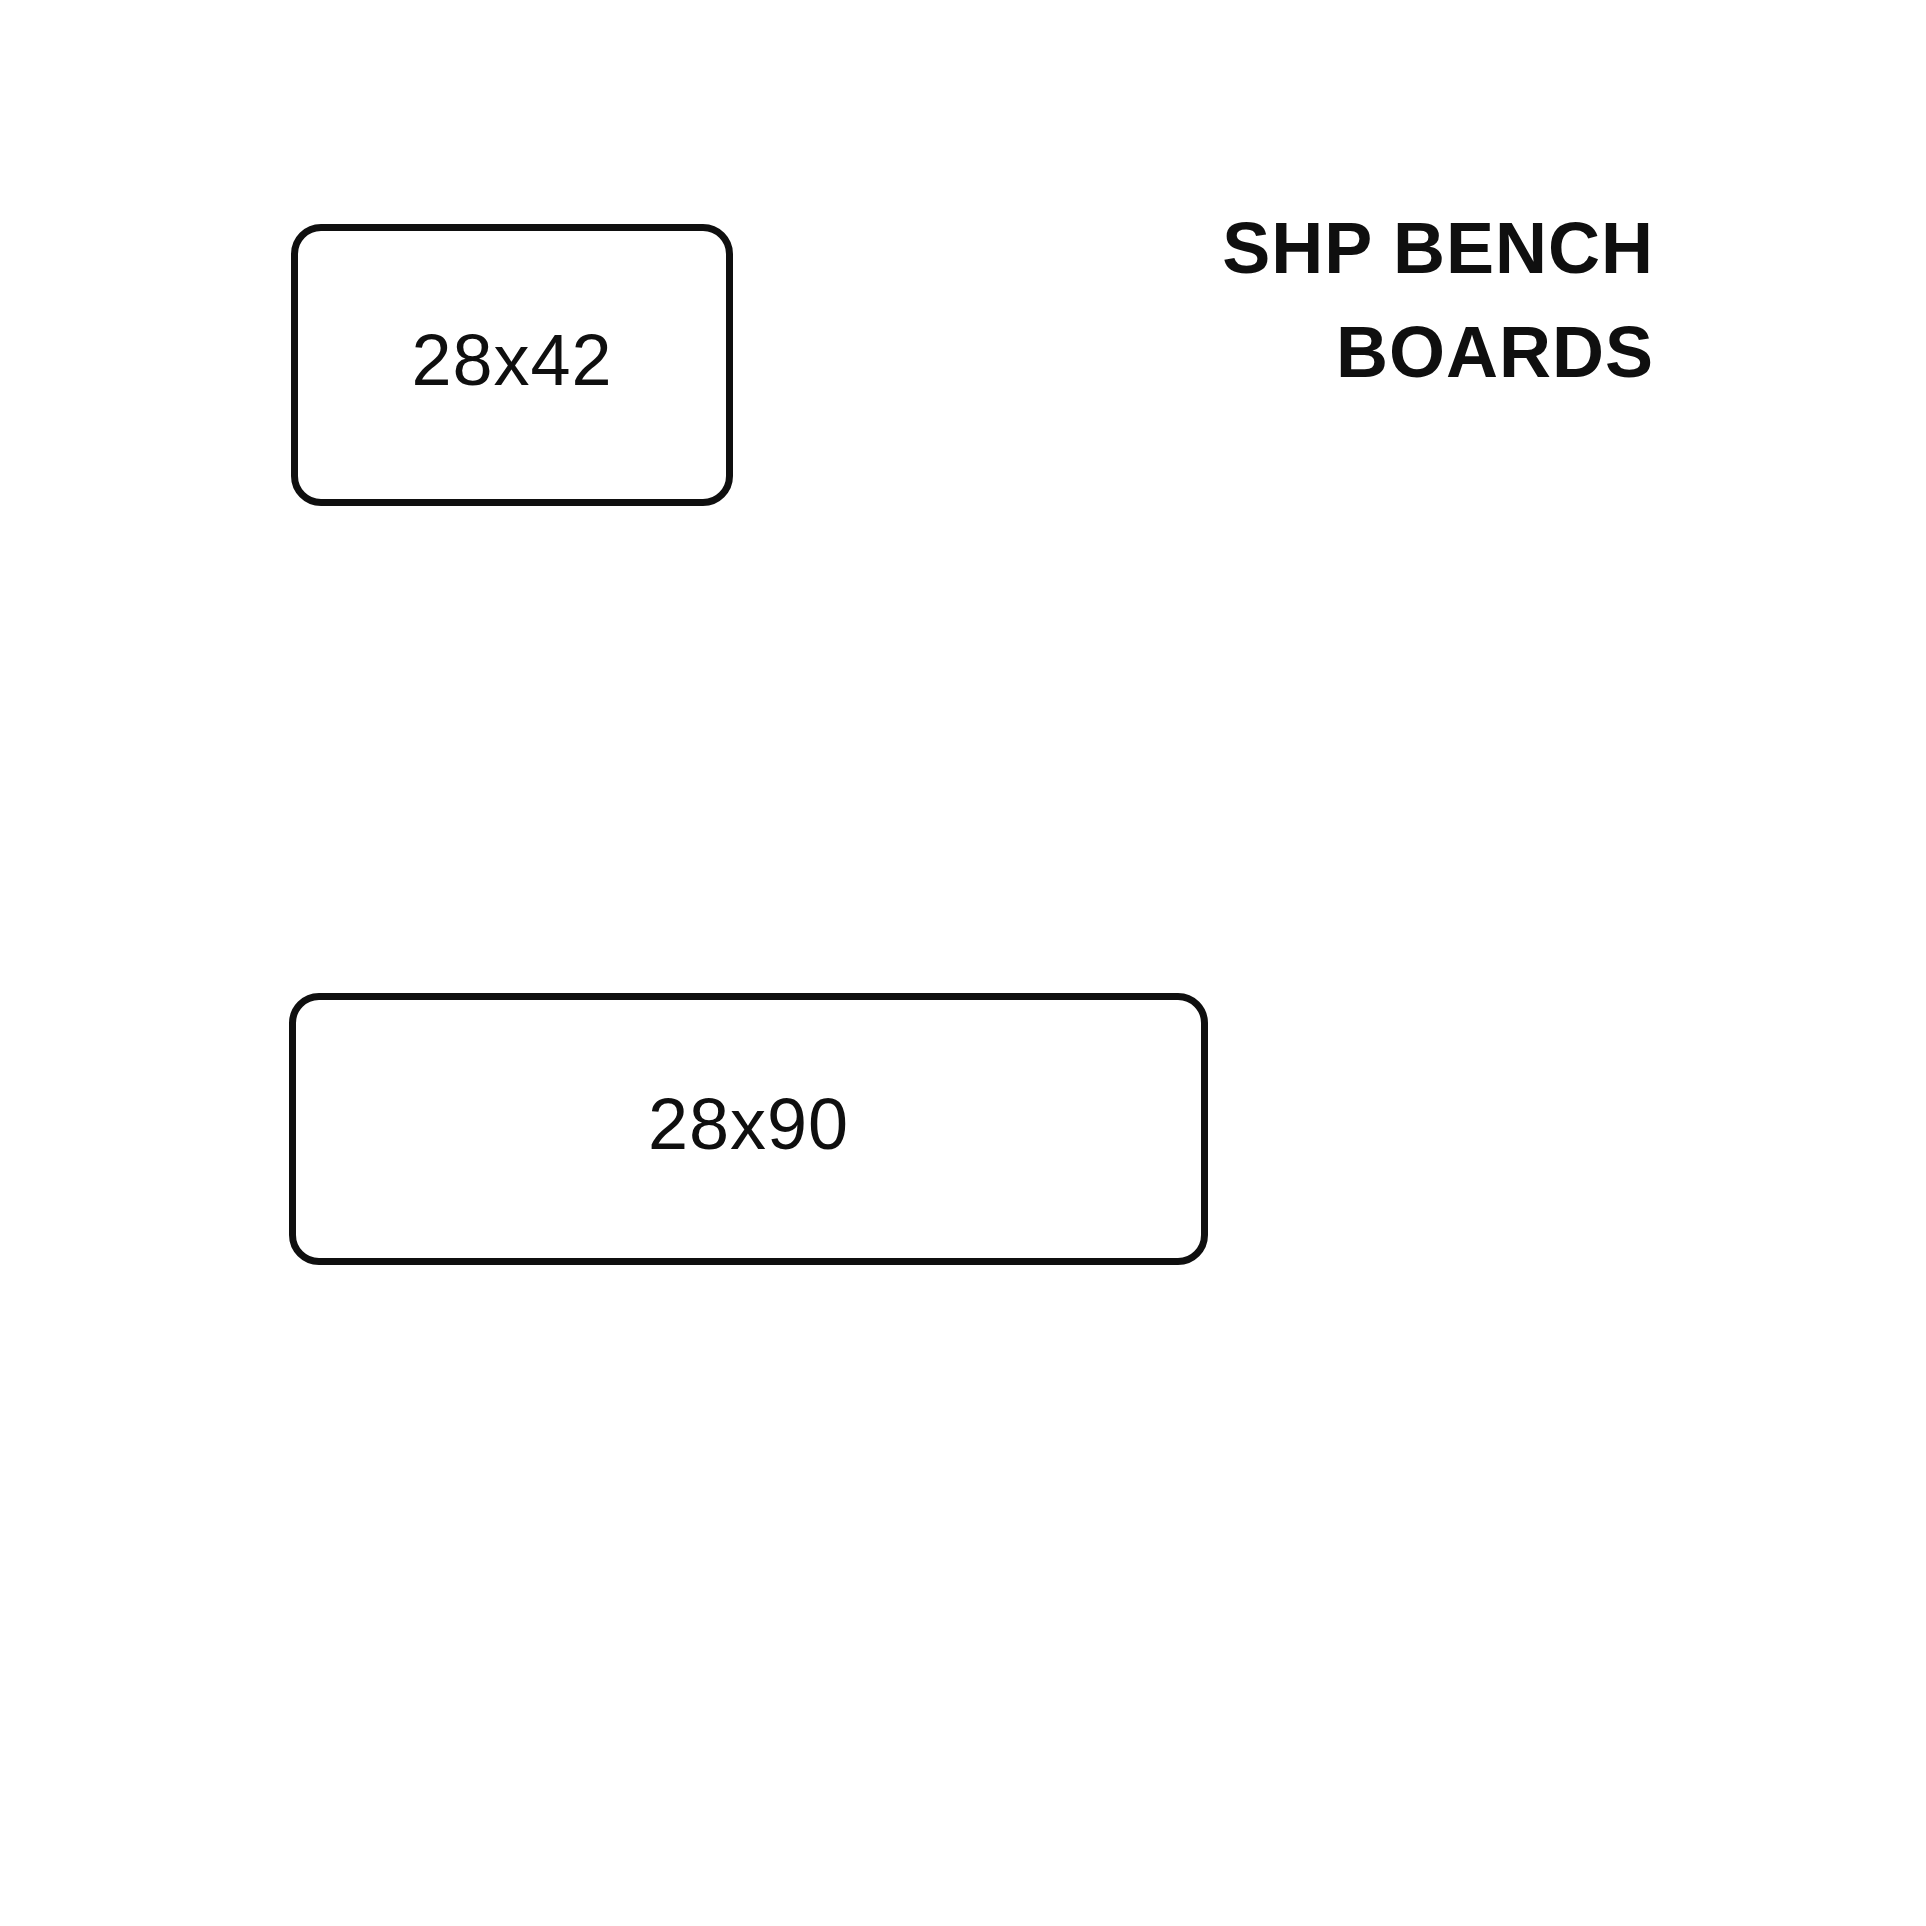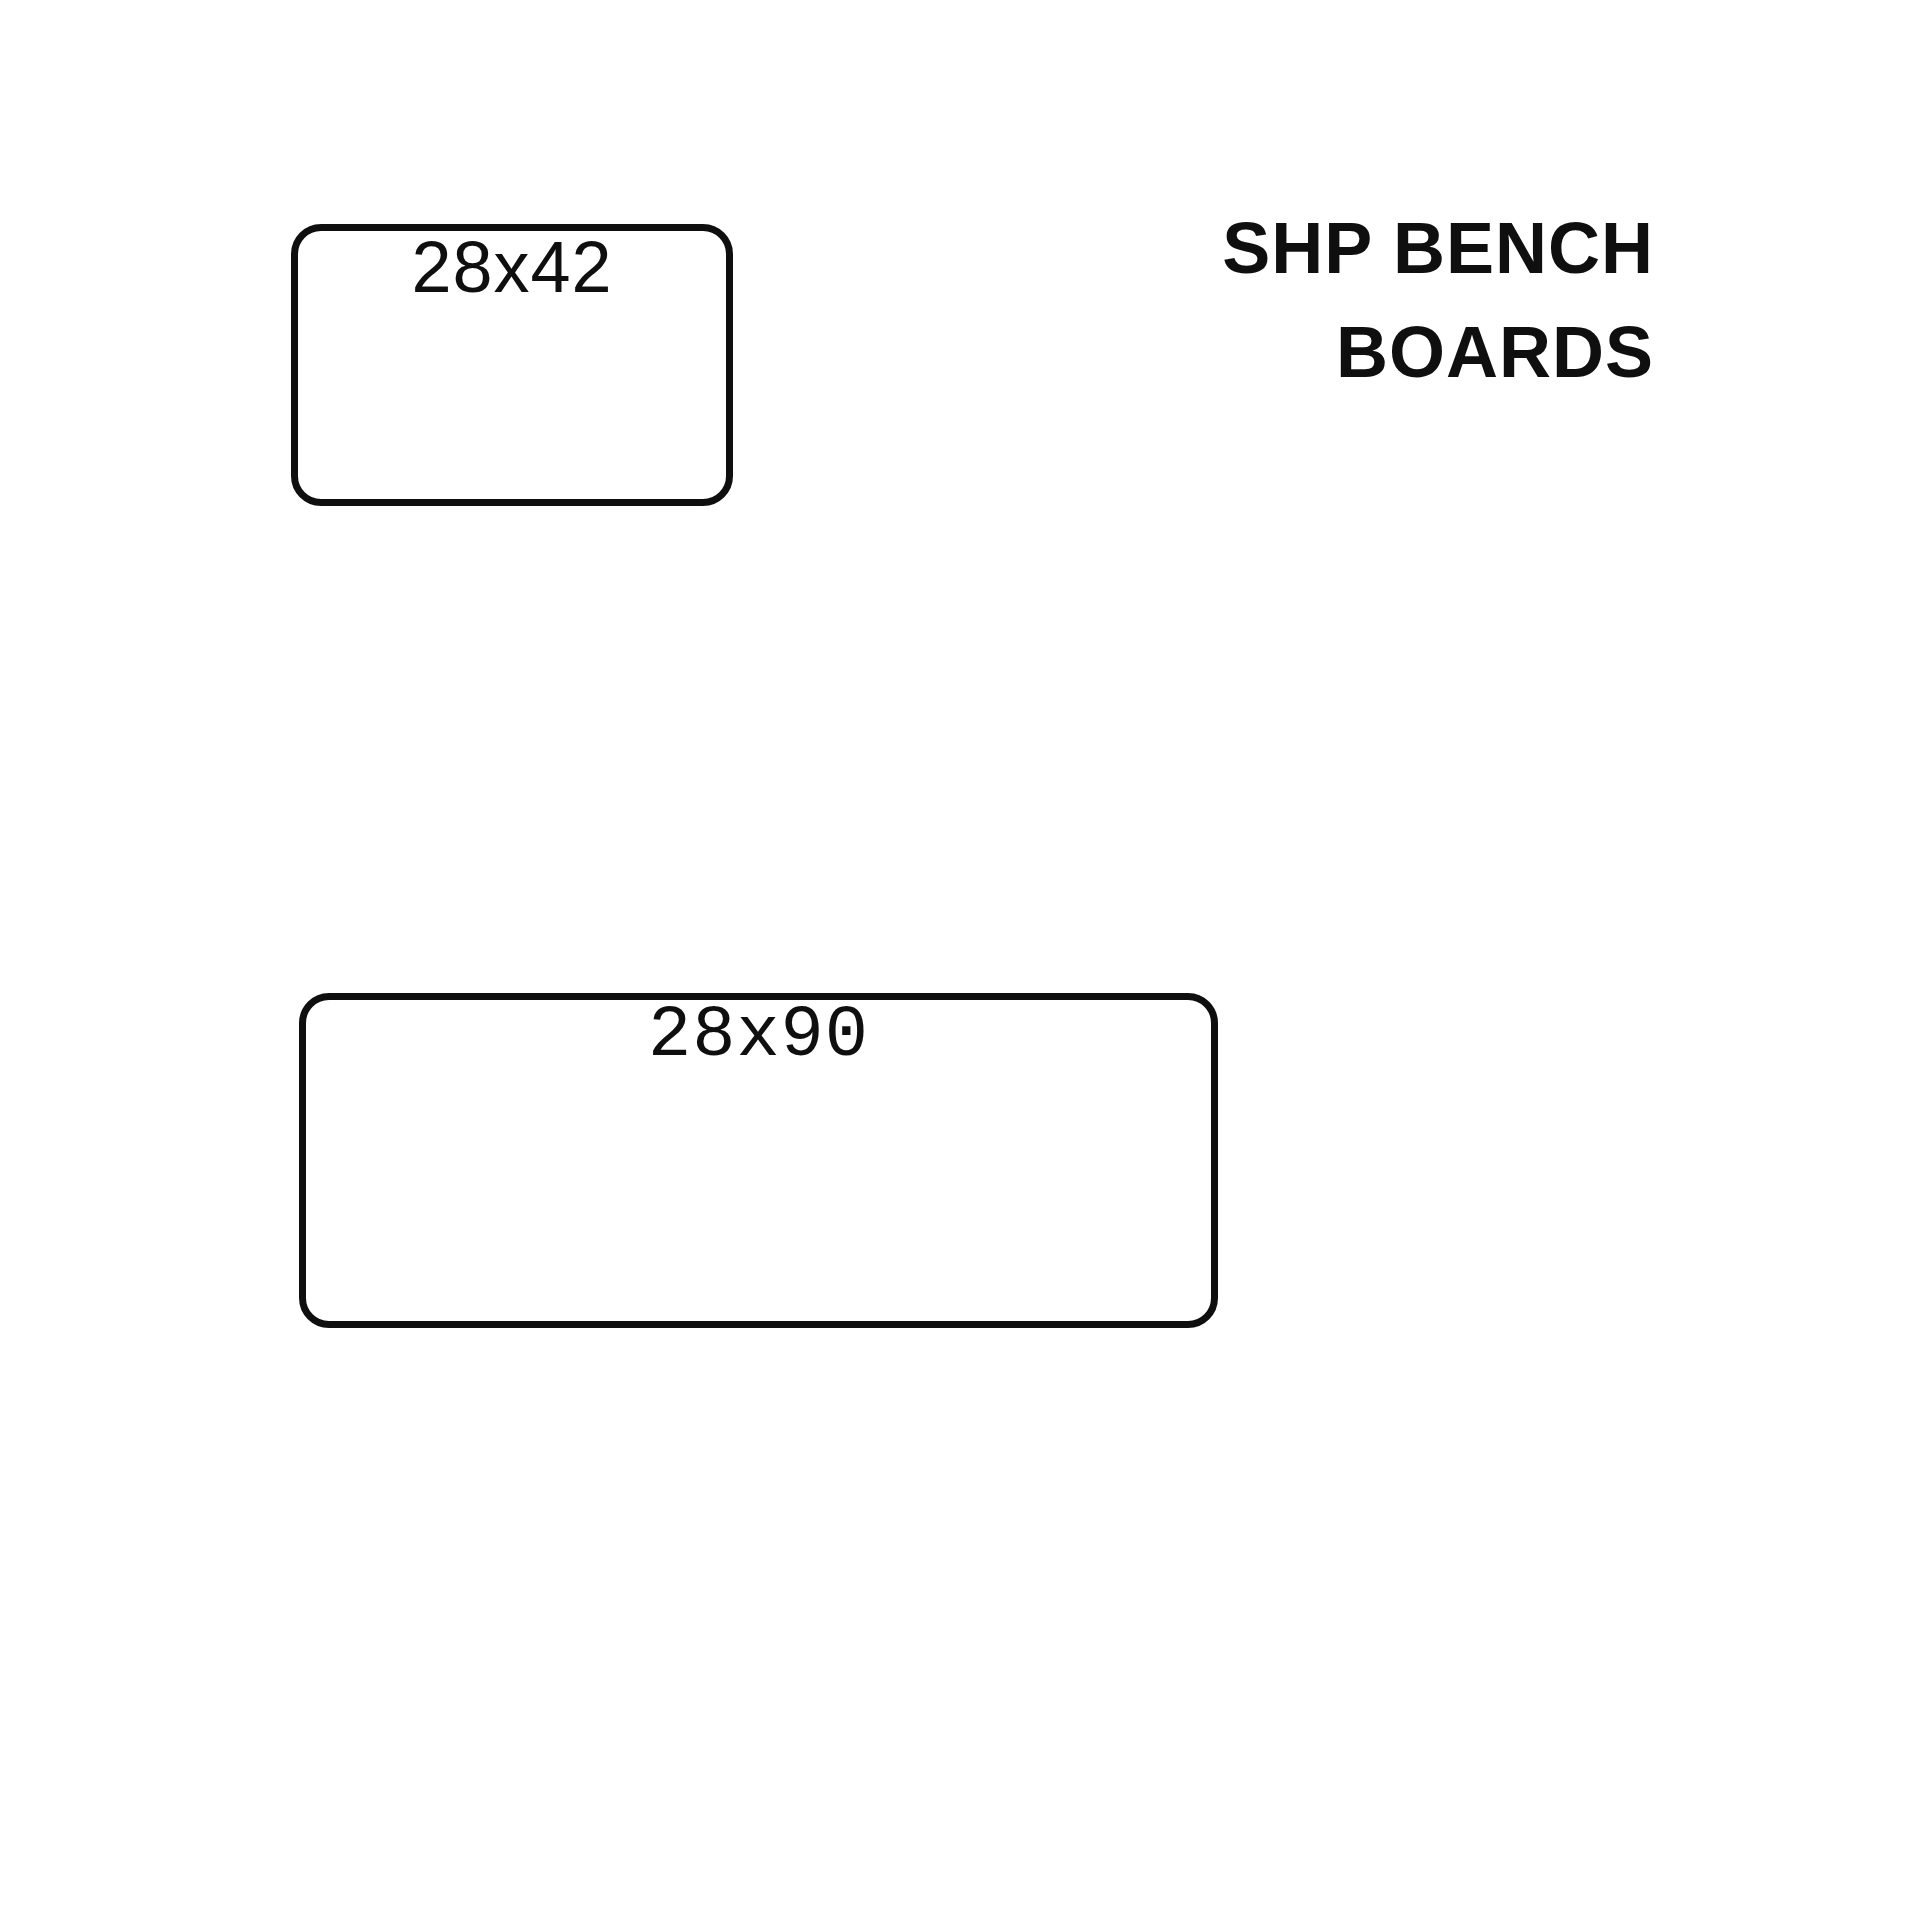--- a/index.html
+++ b/index.html
@@ -16,33 +16,34 @@
     color: var(--ink, #0f0f0f);
     overflow: hidden;
   }
   .board {
     position: absolute;
     box-sizing: border-box;
     border: 7px solid var(--ink, #0f0f0f);
     border-radius: 30px;
     background: #ffffff;
     display: flex;
+    align-items: center;
     justify-content: center;
   }
   .board-label {
     font-size: 72px;
     line-height: 1;
     letter-spacing: 1px;
     padding-bottom: 10px;
     color: var(--ink, #0f0f0f);
     white-space: nowrap;
   }
   .board-1 { left: 291px; top: 224px; width: 442px; height: 282px; }
   .board-2 { left: 288px; top: 594px; width: 680px; height: 287px; }
-  .board-3 { left: 299px; top: 993px; width: 919px; height: 335px; font-family: Liberation Mono, monospace; }
+  .board-3 { left: 289px; top: 993px; width: 919px; height: 272px; }
   .board-4 { left: 290px; top: 1390px; width: 1334px; height: 298px; }
   .title {
     position: absolute;
     left: 1119px;
     top: 196px;
     width: 535px;
     text-align: right;
     font-size: 72px;
     line-height: 104px;
     letter-spacing: 1px;

